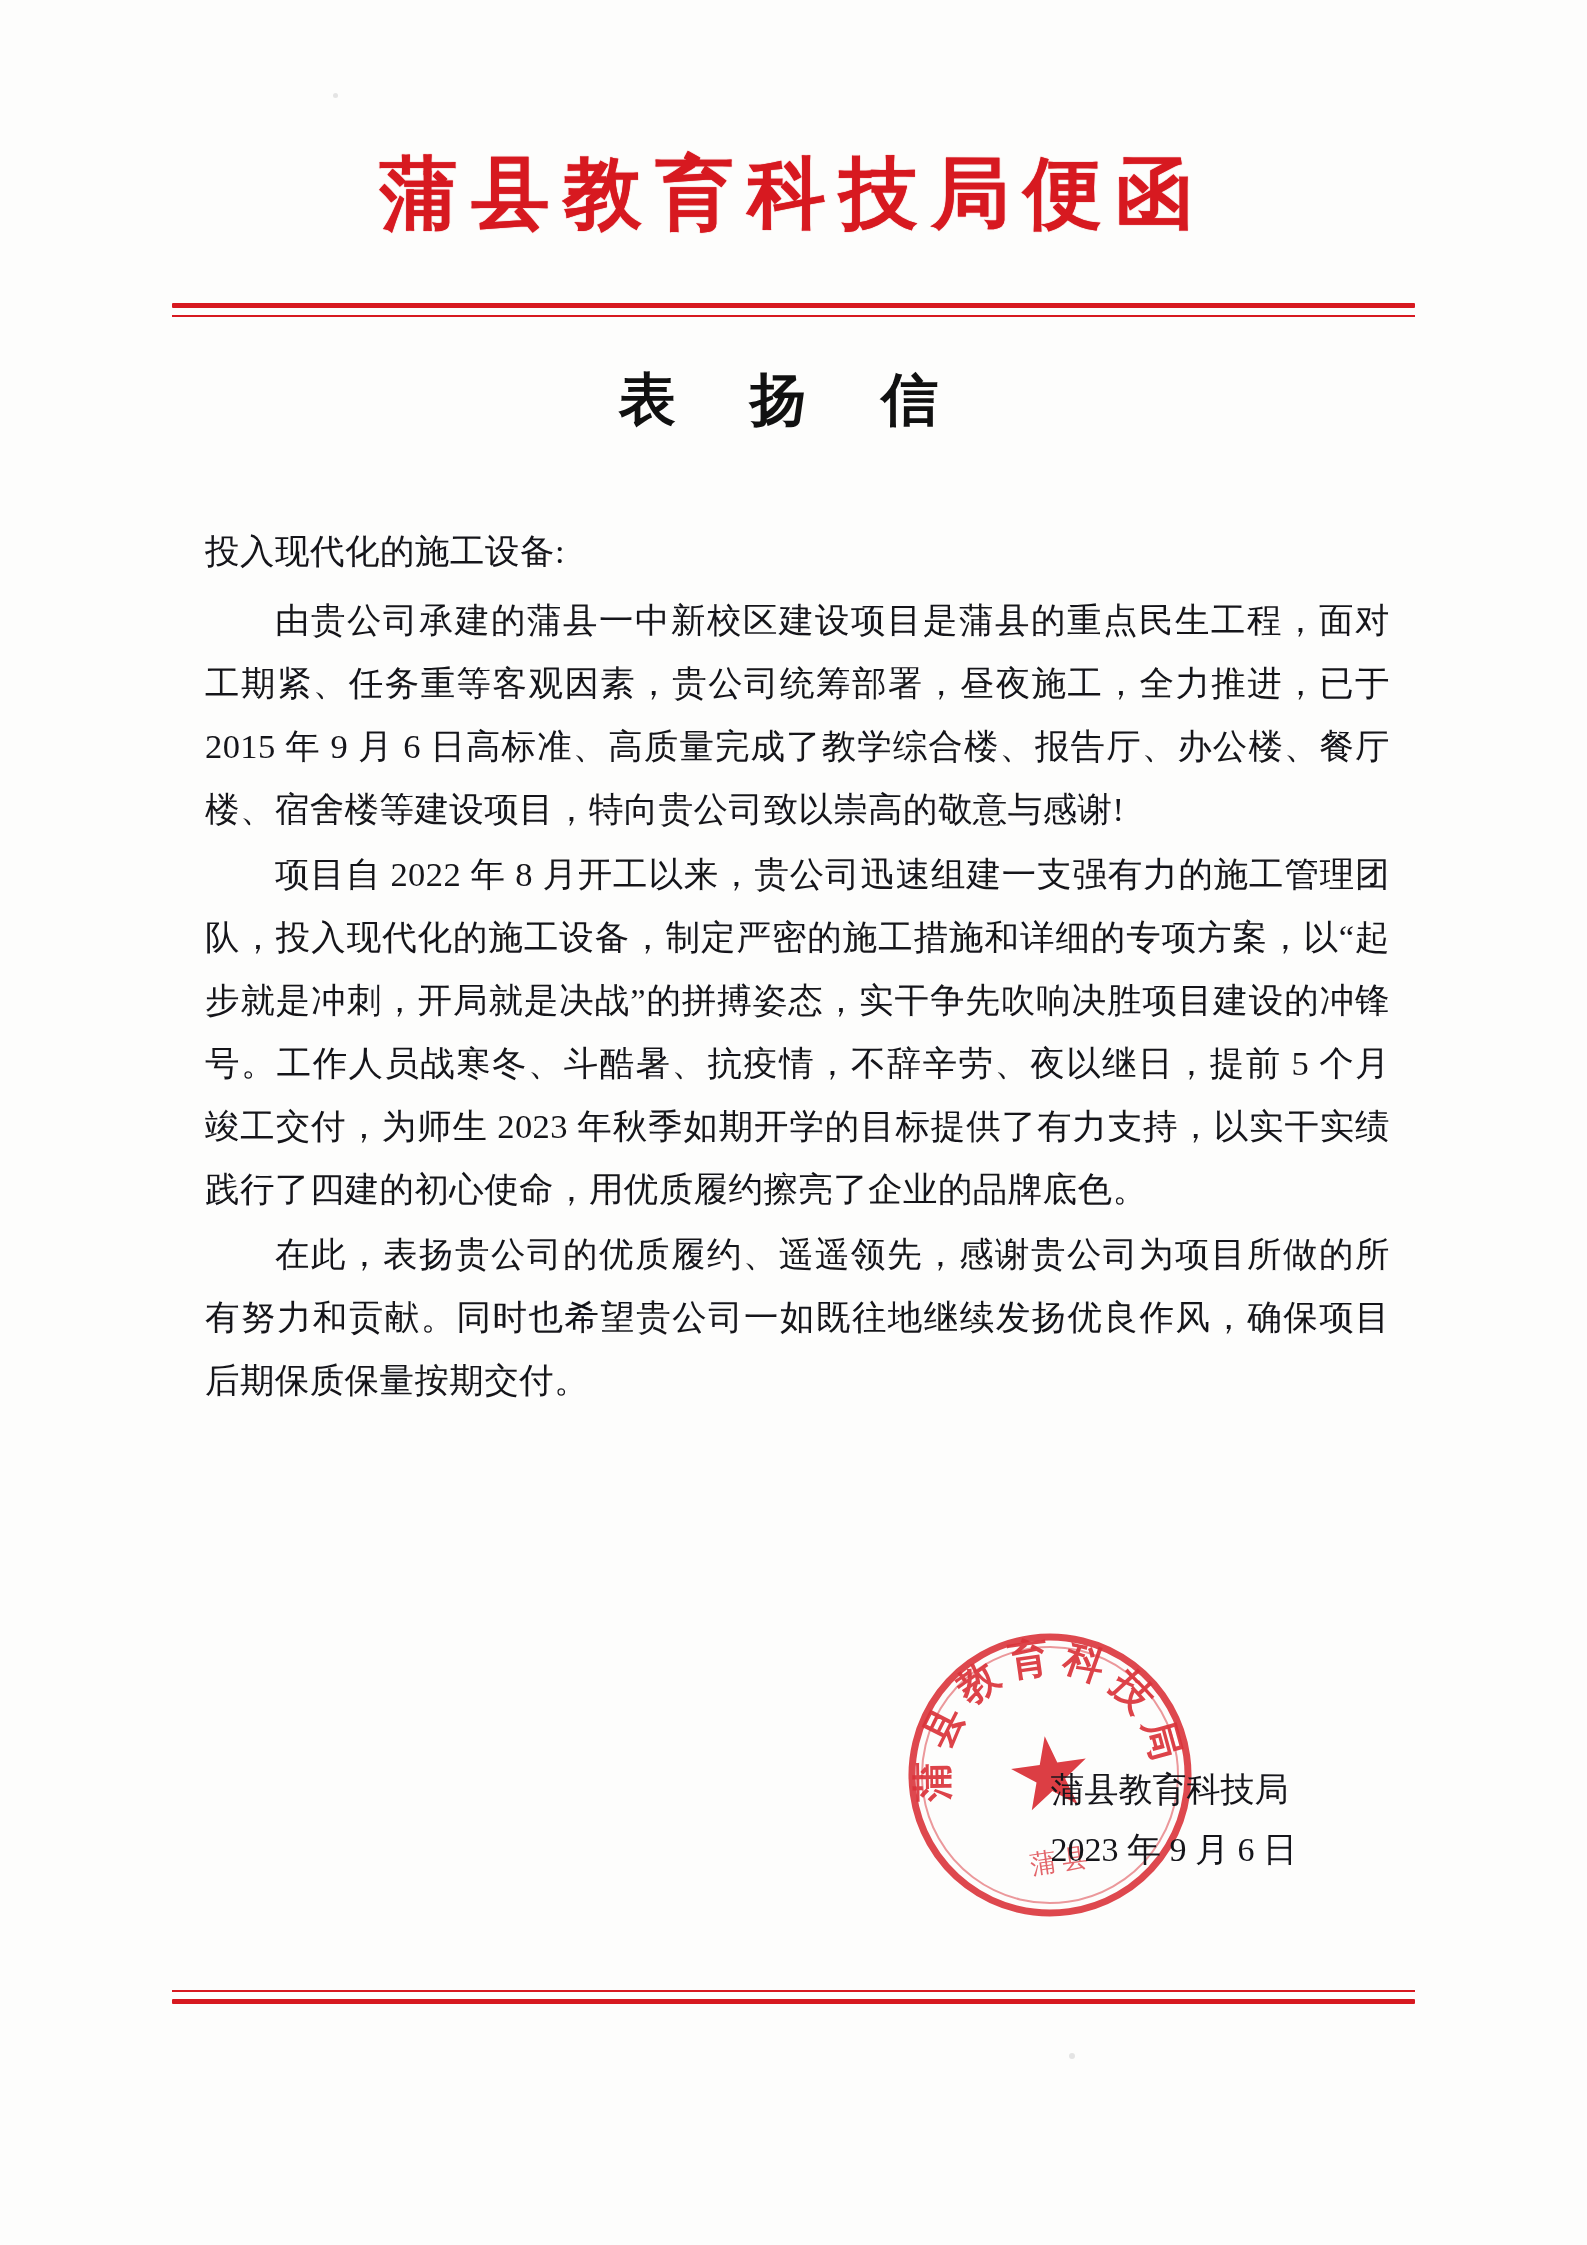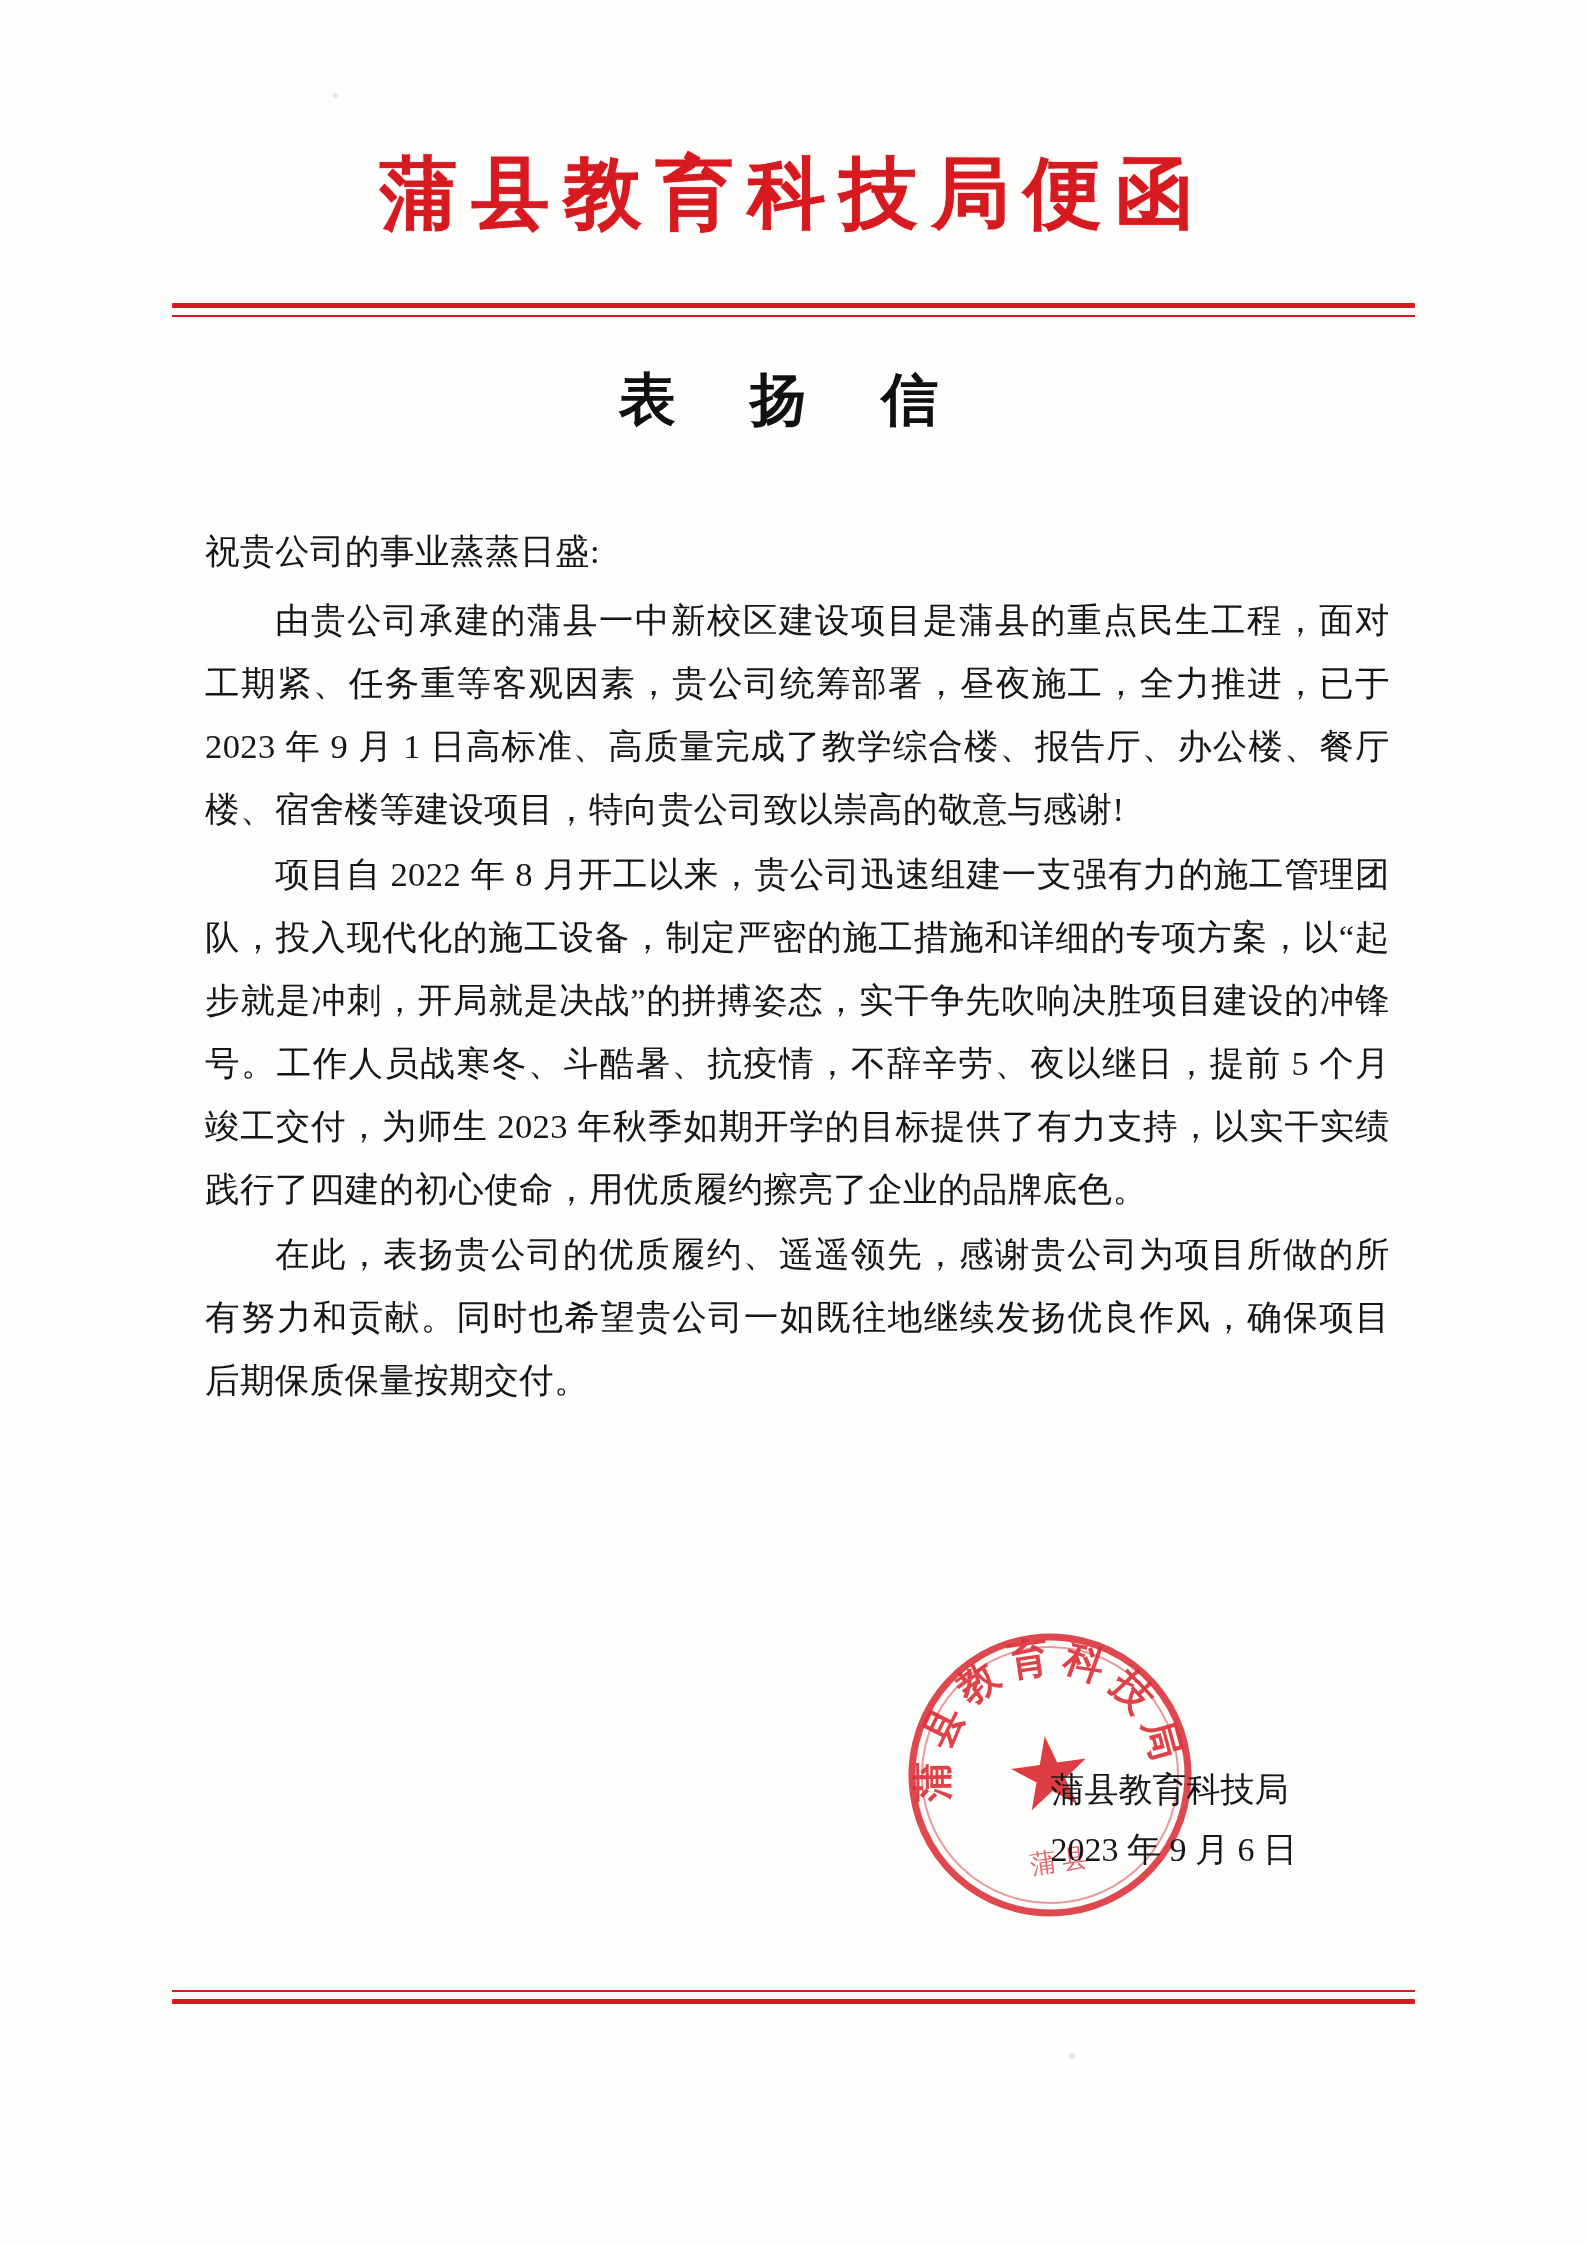--- a/index.html
+++ b/index.html
@@ -140,22 +140,22 @@
   </div>
 
   <div class="rule-group top">
     <div class="rule-thick"></div>
     <div class="rule-thin"></div>
   </div>
 
   <div class="doc-title">表 扬 信</div>
 
   <div class="body-block">
-    <p class="salutation">祝贵公司的事业蒸蒸日盛:</p>
-    <p class="para">由贵公司承建的蒲县一中新校区建设项目是蒲县的重点民生工程，面对工期紧、任务重等客观因素，贵公司统筹部署，昼夜施工，全力推进，已于 2023 年 9 月 1 日高标准、高质量完成了教学综合楼、报告厅、办公楼、餐厅楼、宿舍楼等建设项目，特向贵公司致以崇高的敬意与感谢!</p>
+    <p class="salutation">投入现代化的施工设备:</p>
+    <p class="para">由贵公司承建的蒲县一中新校区建设项目是蒲县的重点民生工程，面对工期紧、任务重等客观因素，贵公司统筹部署，昼夜施工，全力推进，已于 2015 年 9 月 6 日高标准、高质量完成了教学综合楼、报告厅、办公楼、餐厅楼、宿舍楼等建设项目，特向贵公司致以崇高的敬意与感谢!</p>
     <p class="para">项目自 2022 年 8 月开工以来，贵公司迅速组建一支强有力的施工管理团队，投入现代化的施工设备，制定严密的施工措施和详细的专项方案，以“起步就是冲刺，开局就是决战”的拼搏姿态，实干争先吹响决胜项目建设的冲锋号。工作人员战寒冬、斗酷暑、抗疫情，不辞辛劳、夜以继日，提前 5 个月竣工交付，为师生 2023 年秋季如期开学的目标提供了有力支持，以实干实绩践行了四建的初心使命，用优质履约擦亮了企业的品牌底色。</p>
     <p class="para">在此，表扬贵公司的优质履约、遥遥领先，感谢贵公司为项目所做的所有努力和贡献。同时也希望贵公司一如既往地继续发扬优良作风，确保项目后期保质保量按期交付。</p>
   </div>
 
   <div class="seal">
     <svg viewBox="0 0 290 290" width="290" height="290" aria-hidden="true">
       <g transform="rotate(-8 145 145)">
         <circle cx="145" cy="145" r="138" fill="none" stroke="#d7222a" stroke-width="7" opacity="0.9"></circle>
         <circle cx="145" cy="145" r="128" fill="none" stroke="#d7222a" stroke-width="2" opacity="0.5"></circle>
         <path id="sealArc" d="M 145,145 m -104,0 a 104,104 0 1 1 208,0" fill="none"></path>

